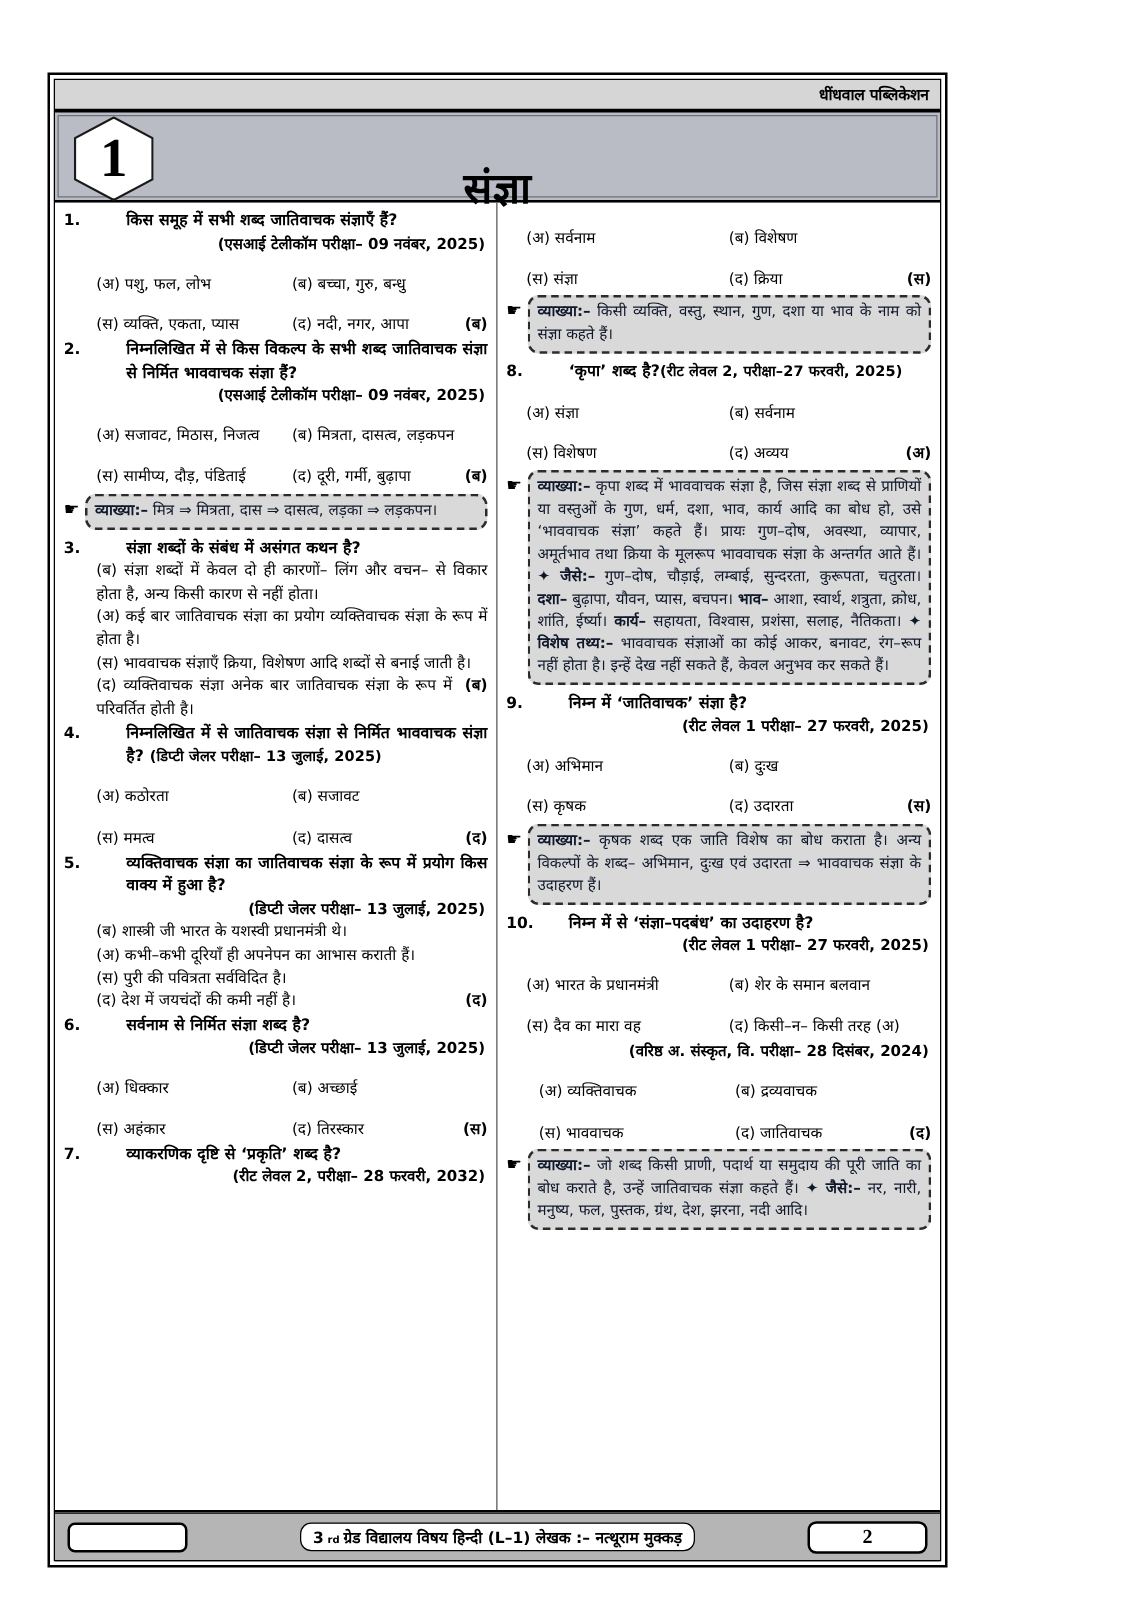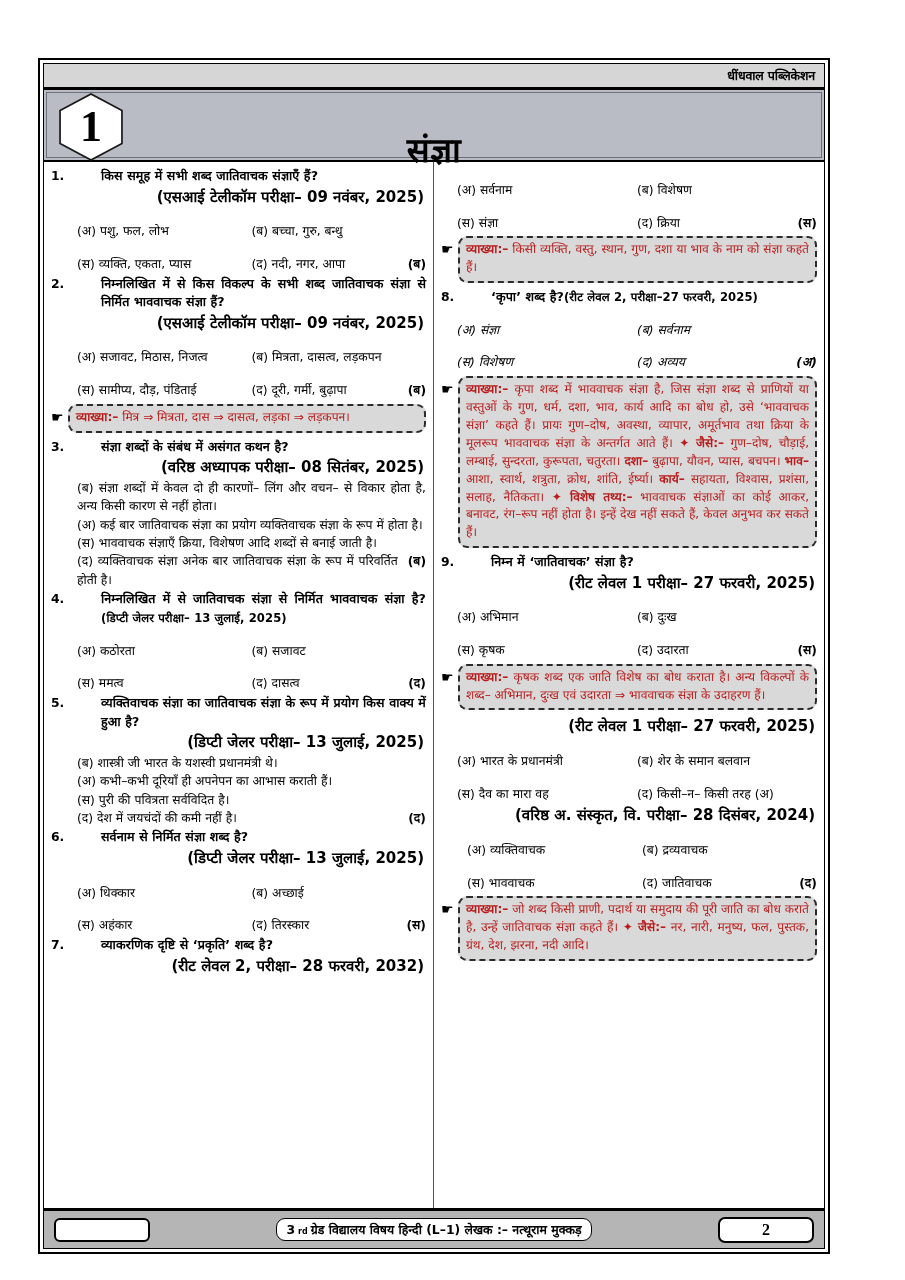--- a/index.html
+++ b/index.html
@@ -10,21 +10,21 @@
     background: #ffffff;
     font-family: "Liberation Sans", "DejaVu Sans", sans-serif;
     overflow: hidden;
   }
 
   
   .page {
     position: absolute;
     left: 38px;
     top: 58px;
-    width: 792px;
+    width: 720px;
     height: 1196px;
     border: 2px solid #000;
     padding: 3px;
     background: #fff;
   }
   .page-inner {
     width: 100%;
     height: 100%;
     border: 1px solid #000;
     display: flex;
@@ -146,21 +146,21 @@
     font-weight: 600;
     padding-top: 0px;
   }
   .q-text {
     flex: 1 1 auto;
     text-align: justify;
     letter-spacing: 0.1px;
     padding-left: 24px;
   }
   .q-src {
-    font-size: 15px;
+    font-size: 12px;
     font-weight: 600;
     text-align: right;
     line-height: 1.5;
     padding-right: 2px;
   }
   .q-src-inline {
     font-size: 11.6px;
     font-weight: 600;
   }
 
@@ -209,21 +209,21 @@
   .expl-box {
     flex: 1 1 auto;
     border: 2px dashed #2b2b2b;
     border-radius: 9px;
     background: #d9d9d9;
     padding: 3px 6px 4px 6px;
     font-family: "DejaVu Sans", sans-serif;
     font-size: 12.1px;
     line-height: 1.48;
     text-align: justify;
-    color: #b91c1c;
+    color: #0f172a;
   }
   .lead { font-weight: 700; }
 
   
   .footer {
     height: 38px;
     background: #b5b5b5;
     border-top: 1px solid #000;
     display: flex;
     align-items: center;
@@ -330,21 +330,20 @@
             <span>मित्र ⇒ मित्रता, दास ⇒ दासत्व, लड़का ⇒ लड़कपन।</span>
           </div>
         </div>
       </div>
 
       <div class="q">
         <div class="q-head">
           <span class="q-num">3.</span>
           <span class="q-text">संज्ञा शब्दों के संबंध में असंगत कथन है?</span>
         </div>
-        <div class="q-src">(वरिष्ठ अध्यापक परीक्षा– 08 सितंबर, 2025)</div>
         <div class="opts-stack">
           <div class="opt-block">(ब) संज्ञा शब्दों में केवल दो ही कारणों– लिंग और वचन– से विकार होता है, अन्य किसी कारण से नहीं होता।</div>
           <div class="opt-block">(अ) कई बार जातिवाचक संज्ञा का प्रयोग व्यक्तिवाचक संज्ञा के रूप में होता है।</div>
           <div class="opt-block">(स) भाववाचक संज्ञाएँ क्रिया, विशेषण आदि शब्दों से बनाई जाती है।</div>
           <div class="opt-block"><span class="ans">(ब)</span><span>(द) व्यक्तिवाचक संज्ञा अनेक बार जातिवाचक संज्ञा के रूप में परिवर्तित होती है।</span></div>
         </div>
       </div>
 
       <div class="q">
         <div class="q-head">
@@ -418,21 +417,21 @@
         </div>
       </div>
 
       <div class="q">
         <div class="q-head">
           <span class="q-num">8.</span>
           <span class="q-text nowrapline">
             <span>‘कृपा’ शब्द है?</span><span class="q-src-inline">(रीट लेवल 2, परीक्षा–27 फरवरी, 2025)</span>
           </span>
         </div>
-        <div class="opts" style="padding-left:16px;font-style:italic;">
+        <div class="opts" style="padding-left:16px;">
           <span class="opt">(अ) संज्ञा</span>
           <span class="opt">(ब) सर्वनाम</span>
           <span class="opt">(स) विशेषण</span>
           <span class="opt"><span>(द) अव्यय</span><span class="ans">(अ)</span></span>
         </div>
         <div class="expl-wrap">
           <span class="hand-icon">☛</span>
           <div class="expl-box">
             <span class="lead">व्याख्या:–</span>
             <span>कृपा शब्द में भाववाचक संज्ञा है, जिस संज्ञा शब्द से प्राणियों या वस्तुओं के गुण, धर्म, दशा, भाव, कार्य आदि का बोध हो, उसे ‘भाववाचक संज्ञा’ कहते हैं। प्रायः गुण–दोष, अवस्था, व्यापार, अमूर्तभाव तथा क्रिया के मूलरूप भाववाचक संज्ञा के अन्तर्गत आते हैं।</span>
@@ -465,20 +464,24 @@
         <div class="expl-wrap">
           <span class="hand-icon">☛</span>
           <div class="expl-box">
             <span class="lead">व्याख्या:–</span>
             <span>कृषक शब्द एक जाति विशेष का बोध कराता है। अन्य विकल्पों के शब्द– अभिमान, दुःख एवं उदारता ⇒ भाववाचक संज्ञा के उदाहरण हैं।</span>
           </div>
         </div>
       </div>
 
       <div class="q">
+        <div class="q-head">
+          <span class="q-num">10.</span>
+          <span class="q-text">निम्न में से ‘संज्ञा–पदबंध’ का उदाहरण है?</span>
+        </div>
         <div class="q-src">(रीट लेवल 1 परीक्षा– 27 फरवरी, 2025)</div>
         <div class="opts" style="padding-left:16px;">
           <span class="opt">(अ) भारत के प्रधानमंत्री</span>
           <span class="opt">(ब) शेर के समान बलवान</span>
           <span class="opt">(स) दैव का मारा वह</span>
           <span class="opt"><span>(द) किसी–न– किसी तरह</span> <span>(अ)</span></span>
         </div>
       </div>
 
       <div class="q">

